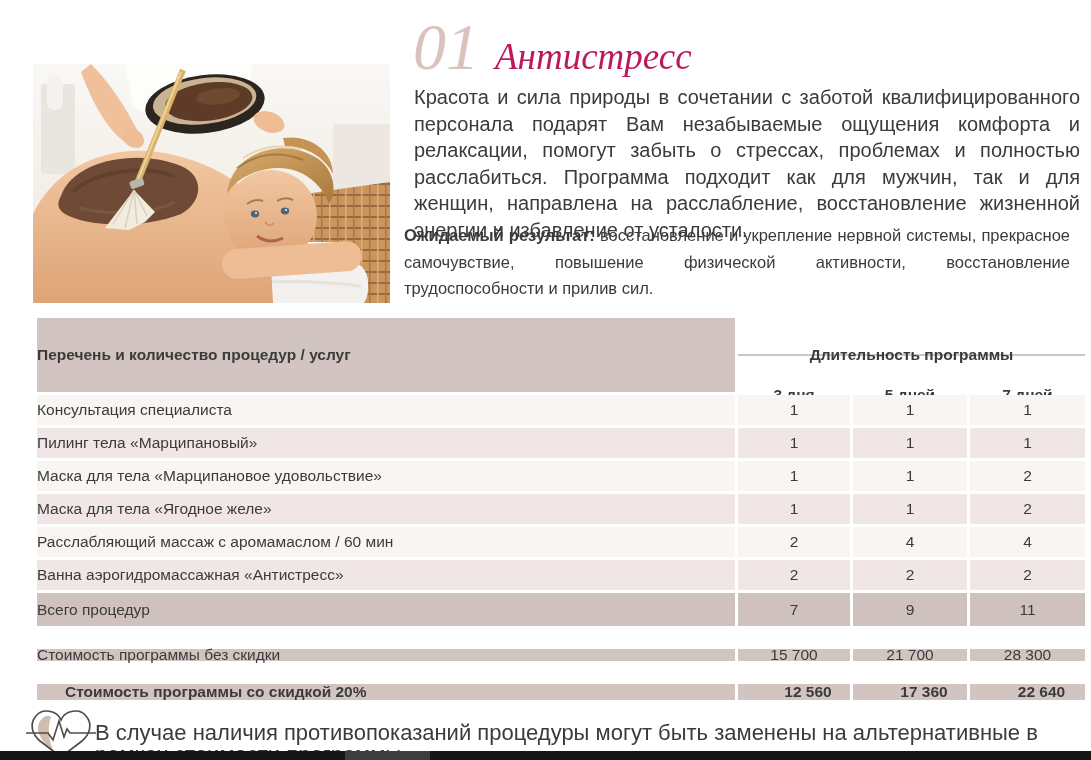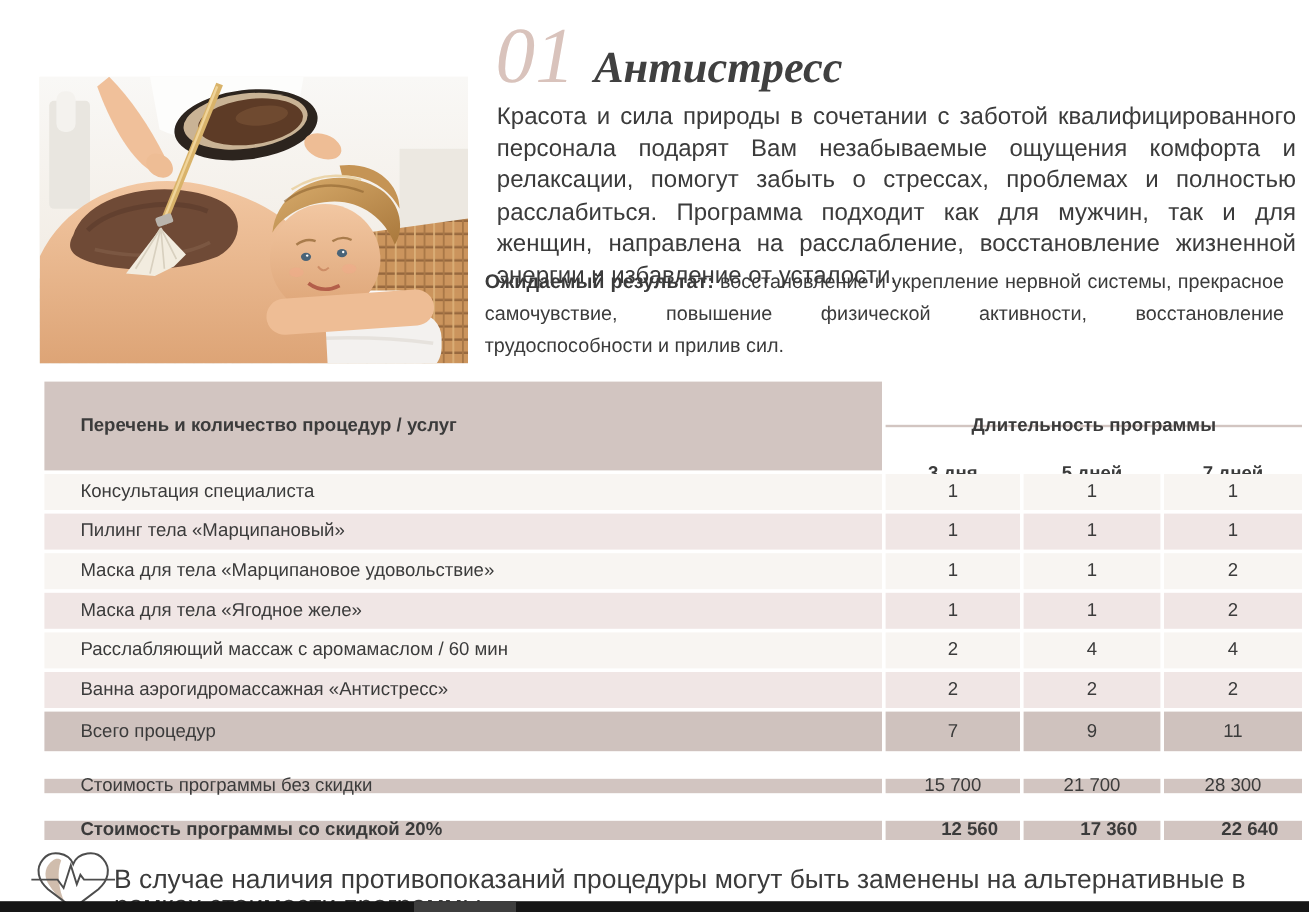--- a/index.html
+++ b/index.html
@@ -17,21 +17,21 @@
   .photo svg{display:block;width:100%;height:100%;}
   
   .title-block{
     position:absolute;left:413px;top:14px;display:flex;align-items:baseline;gap:16px;
     font-family:"Liberation Serif", serif;font-style:italic;
   }
   .page-number{
     font-size:66px;line-height:66px;color:var(--title-rose,#d9c3bc);font-weight:400;
   }
   .page-title{
-    font-size:37px;line-height:40px;color:#404040;font-weight:bold;
+    font-size:37px;line-height:40px;color:#be185d;
   }
   
   .intro-text{
     position:absolute;left:414px;top:84px;width:666px;
     font-size:20px;line-height:26.5px;text-align:justify;margin:0;
   }
   .result-text{
     position:absolute;left:404px;top:222px;width:666px;
     font-size:16.5px;line-height:26.5px;text-align:justify;margin:0;
   }
@@ -39,21 +39,21 @@
   
   .price-table{
     position:absolute;left:37px;top:318px;width:1048px;
     display:grid;
     grid-template-columns:698px 112px 114px 115px;
     grid-template-rows:38px 33px repeat(6,30px) 33px 32px 36px;
     gap:3px;
     font-size:15.5px;
   }
   .cell{display:flex;align-items:center;}
-  .cell.label{padding-left:30px;}
+  .cell.label{}
   .cell.num{justify-content:center;}
   .bg-header{background:var(--accent-taupe,#d2c5c1);}
   .bg-cream{background:var(--row-cream,#f8f5f2);}
   .bg-pink{background:var(--row-pink,#f0e6e5);}
   .bg-total{background:var(--total-row,#cfc2be);}
   .bg-taupe{background:var(--accent-taupe,#d4c7c3);margin-top:20px;}
   .hdr{font-weight:bold;}
   .cell.center{justify-content:center;text-align:center;margin-top:36px;}
   .services-hdr{grid-column:1;grid-row:1 / 3;}
   .duration-hdr{grid-column:2 / 5;grid-row:1;}

